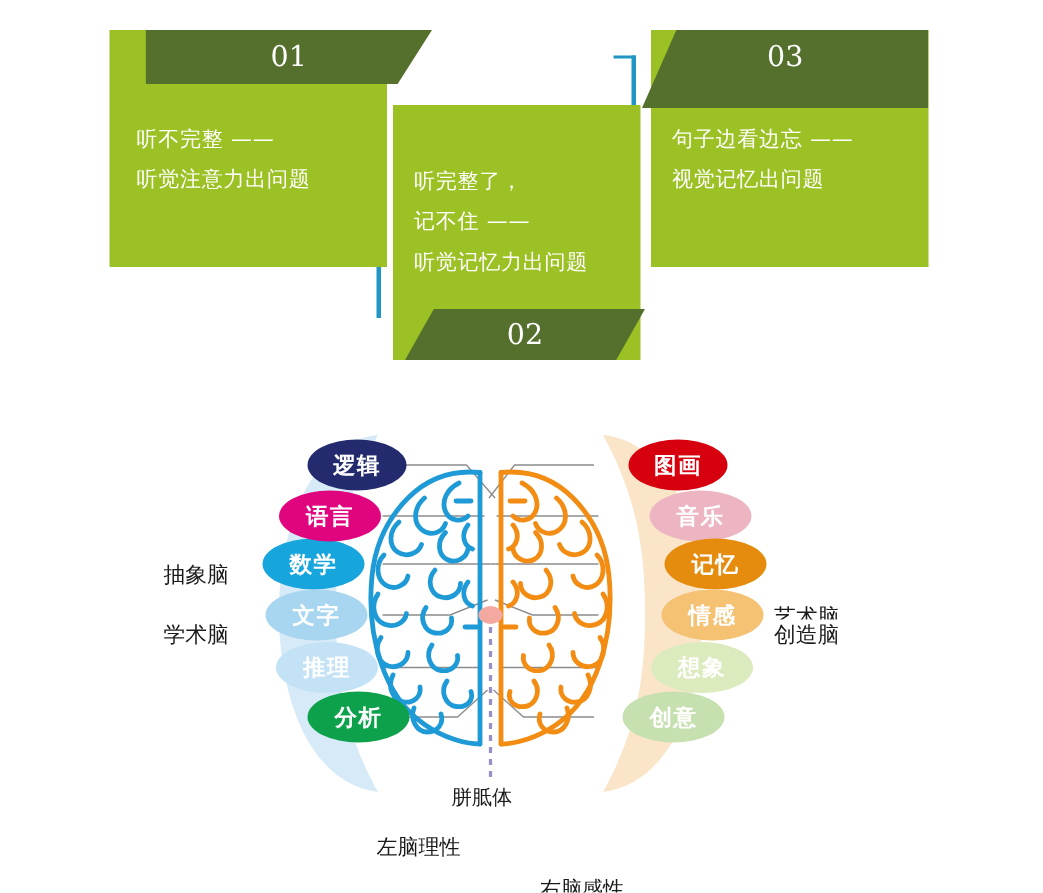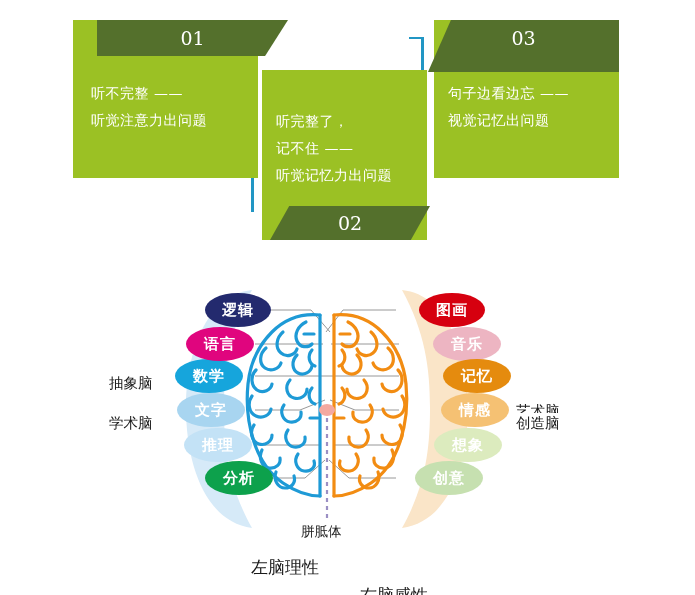--- a/index.html
+++ b/index.html
@@ -56,21 +56,21 @@
   .side-label{
     position:absolute;
     font-size:14.5px;
     color:#1a1a1a;
     white-space:nowrap;
     background:#ffffff;
     padding:1px 3px;
   }
   .bottom-label{
     position:absolute;
-    font-size:17px;
+    font-size:14px;
     color:#1a1a1a;
     white-space:nowrap;
   }
   .cc-label{
     position:absolute;
     font-size:13.5px;
     color:#1a1a1a;
     white-space:nowrap;
   }
 

